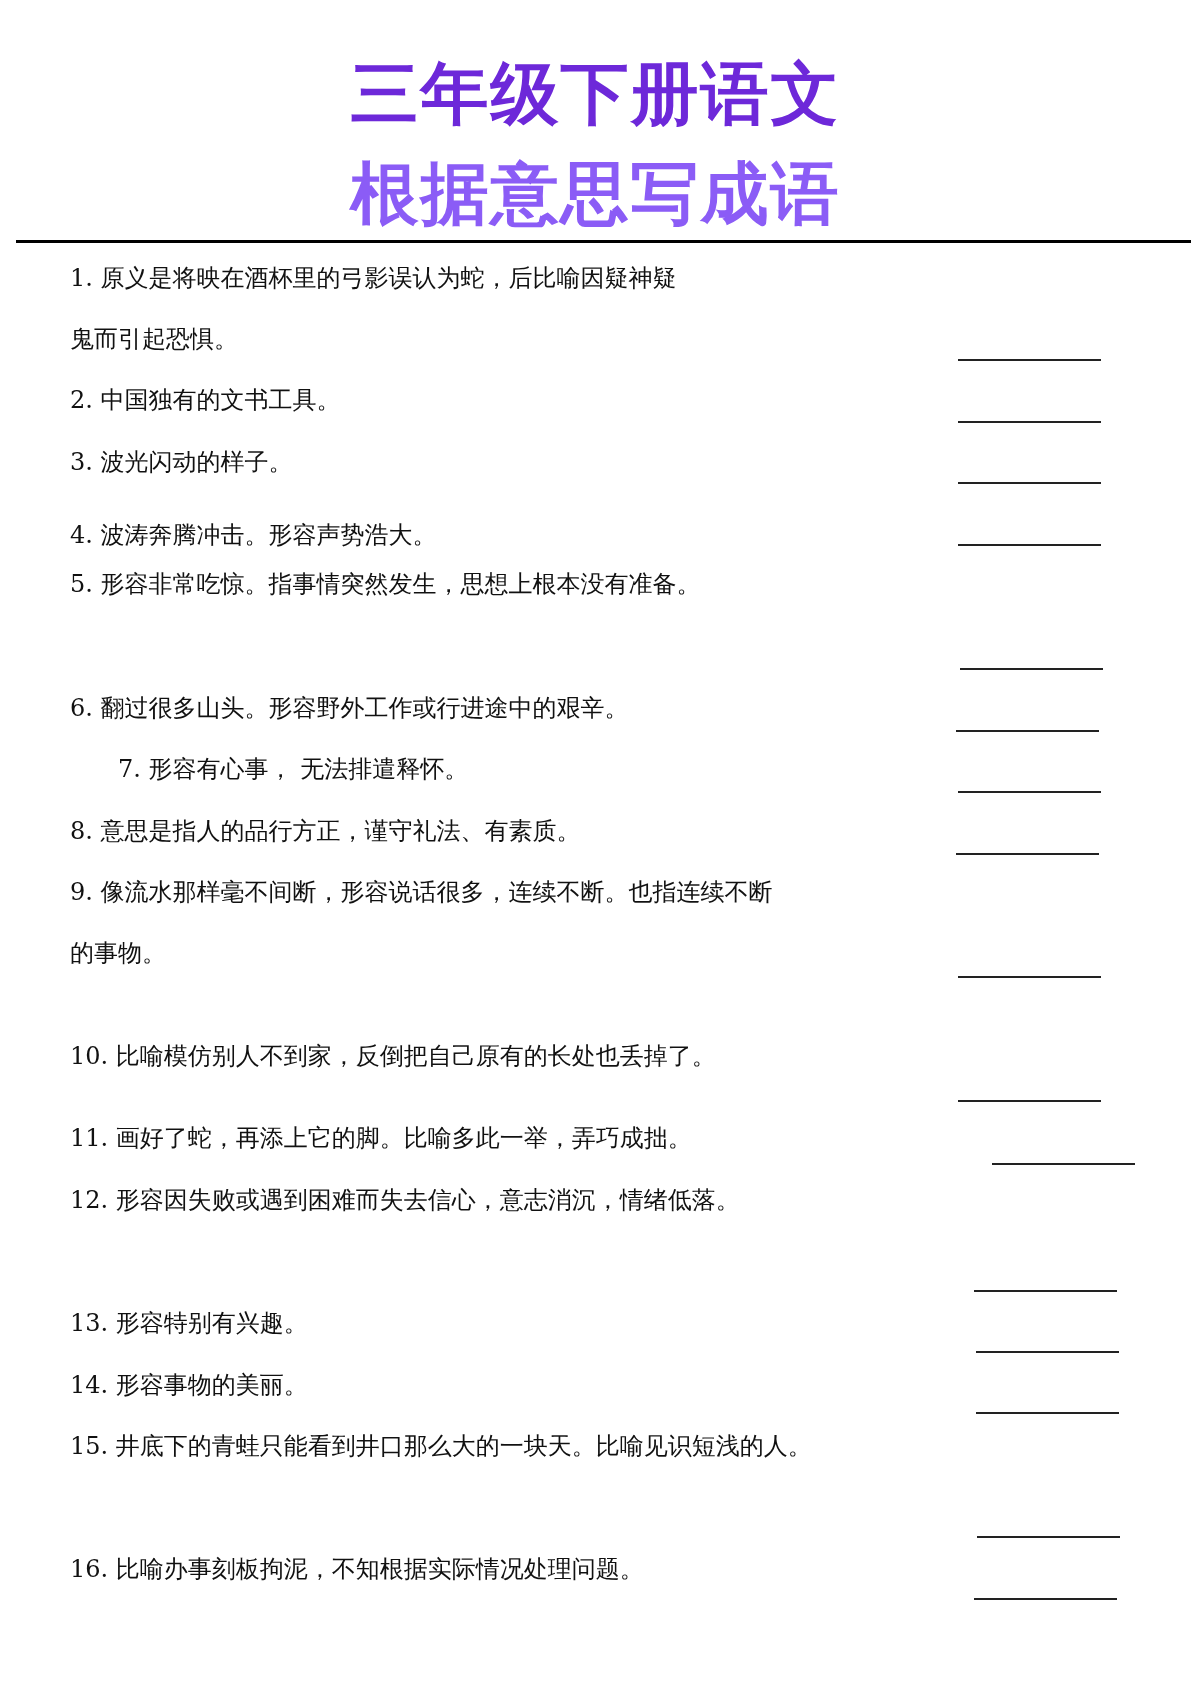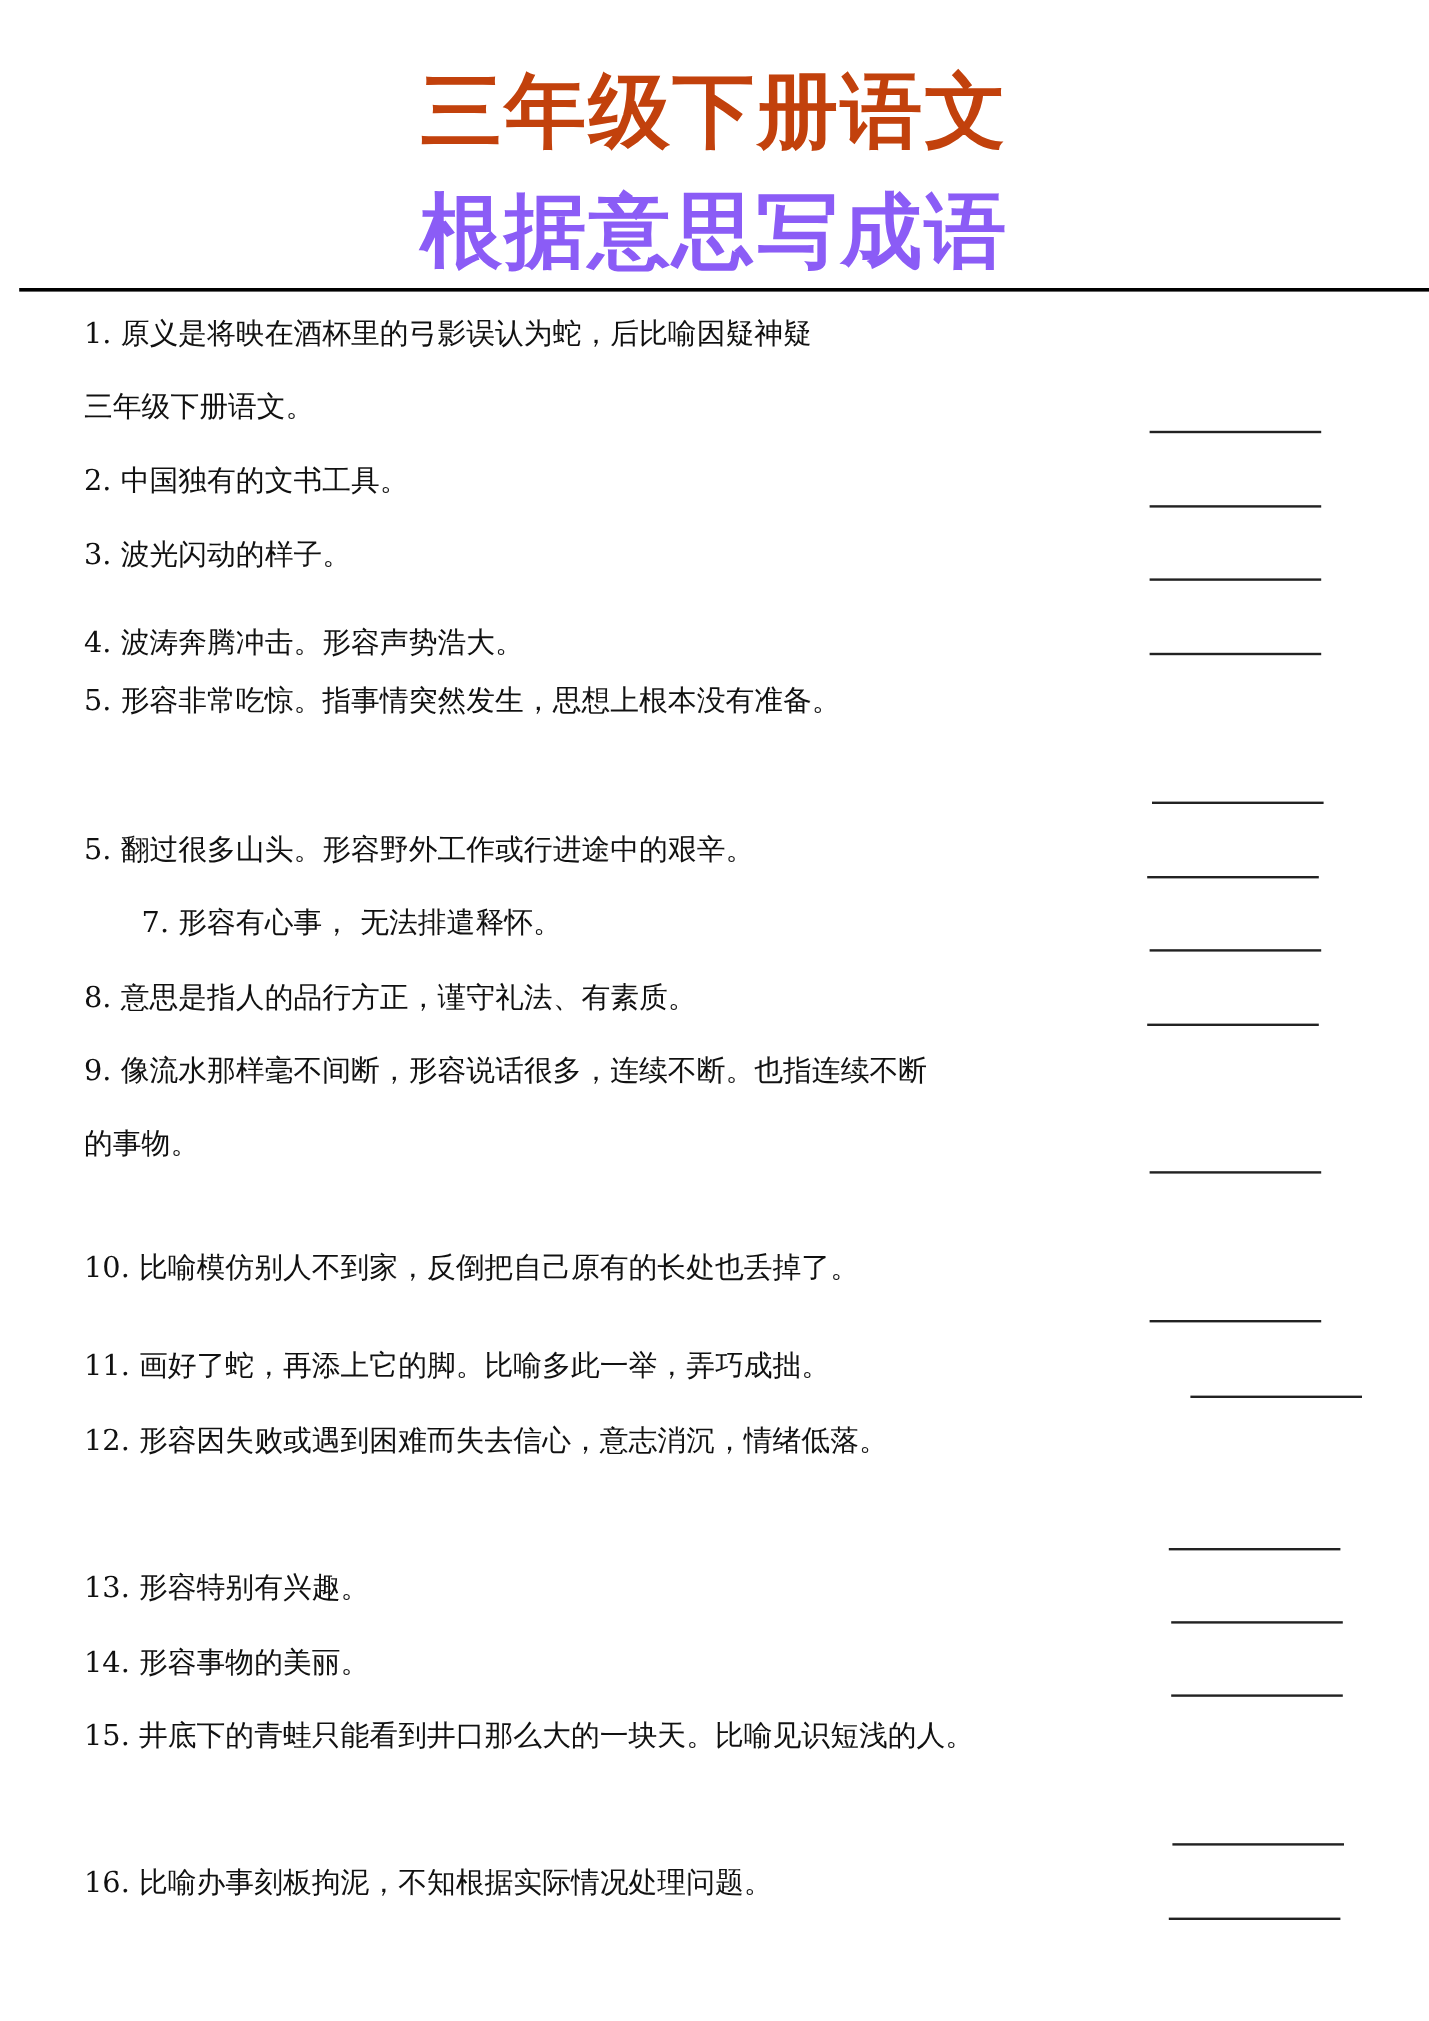--- a/index.html
+++ b/index.html
@@ -10,32 +10,32 @@
            font-size: 68px; letter-spacing: 2px; line-height: 1; }
   #title1 { top: 60px; }
   #title2 { top: 160px; }
   .rule { position: absolute; left: 16px; top: 240px; width: 1175px; height: 3px; background: #000; }
   .line { position: absolute; left: 70px; font-size: 24px; line-height: 40px; white-space: nowrap; }
   .blank { position: absolute; height: 0; border-top: 2px solid #222; }
 </style>
 </head>
 <body>
 
-<div class="title" id="title1" style="color: #c2410c;">三年级下册语文</div>
+<div class="title" id="title1" style="color: #6d28d9;">三年级下册语文</div>
 <div class="title" id="title2" style="color: #8b5cf6;">根据意思写成语</div>
 <div class="rule"></div>
 
 <div id="lines-container">
     <div class="line" style="top: 258px;">1. 原义是将映在酒杯里的弓影误认为蛇，后比喻因疑神疑</div>
-    <div class="line" style="top: 319px;">三年级下册语文。</div>
+    <div class="line" style="top: 319px;">鬼而引起恐惧。</div>
     <div class="line" style="top: 380px;">2. 中国独有的文书工具。</div>
     <div class="line" style="top: 442px;">3. 波光闪动的样子。</div>
     <div class="line" style="top: 515px;">4. 波涛奔腾冲击。形容声势浩大。</div>
     <div class="line" style="top: 564px;">5. 形容非常吃惊。指事情突然发生，思想上根本没有准备。</div>
-    <div class="line" style="top: 688px;">5. 翻过很多山头。形容野外工作或行进途中的艰辛。</div>
+    <div class="line" style="top: 688px;">6. 翻过很多山头。形容野外工作或行进途中的艰辛。</div>
     <div class="line" style="top: 749px; margin-left: 48px;">7. 形容有心事，  无法排遣释怀。</div>
     <div class="line" style="top: 811px;">8. 意思是指人的品行方正，谨守礼法、有素质。</div>
     <div class="line" style="top: 872px; text-align: center;">9. 像流水那样毫不间断，形容说话很多，连续不断。也指连续不断</div>
     <div class="line" style="top: 933px;">的事物。</div>
     <div class="line" style="top: 995px; margin-top: 41px;">10. 比喻模仿别人不到家，反倒把自己原有的长处也丢掉了。</div>
     <div class="line" style="top: 1118px;">11. 画好了蛇，再添上它的脚。比喻多此一举，弄巧成拙。</div>
     <div class="line" style="top: 1180px;">12. 形容因失败或遇到困难而失去信心，意志消沉，情绪低落。</div>
     <div class="line" style="top: 1303px;">13. 形容特别有兴趣。</div>
     <div class="line" style="top: 1365px;">14. 形容事物的美丽。</div>
     <div class="line" style="top: 1426px;">15. 井底下的青蛙只能看到井口那么大的一块天。比喻见识短浅的人。</div>

